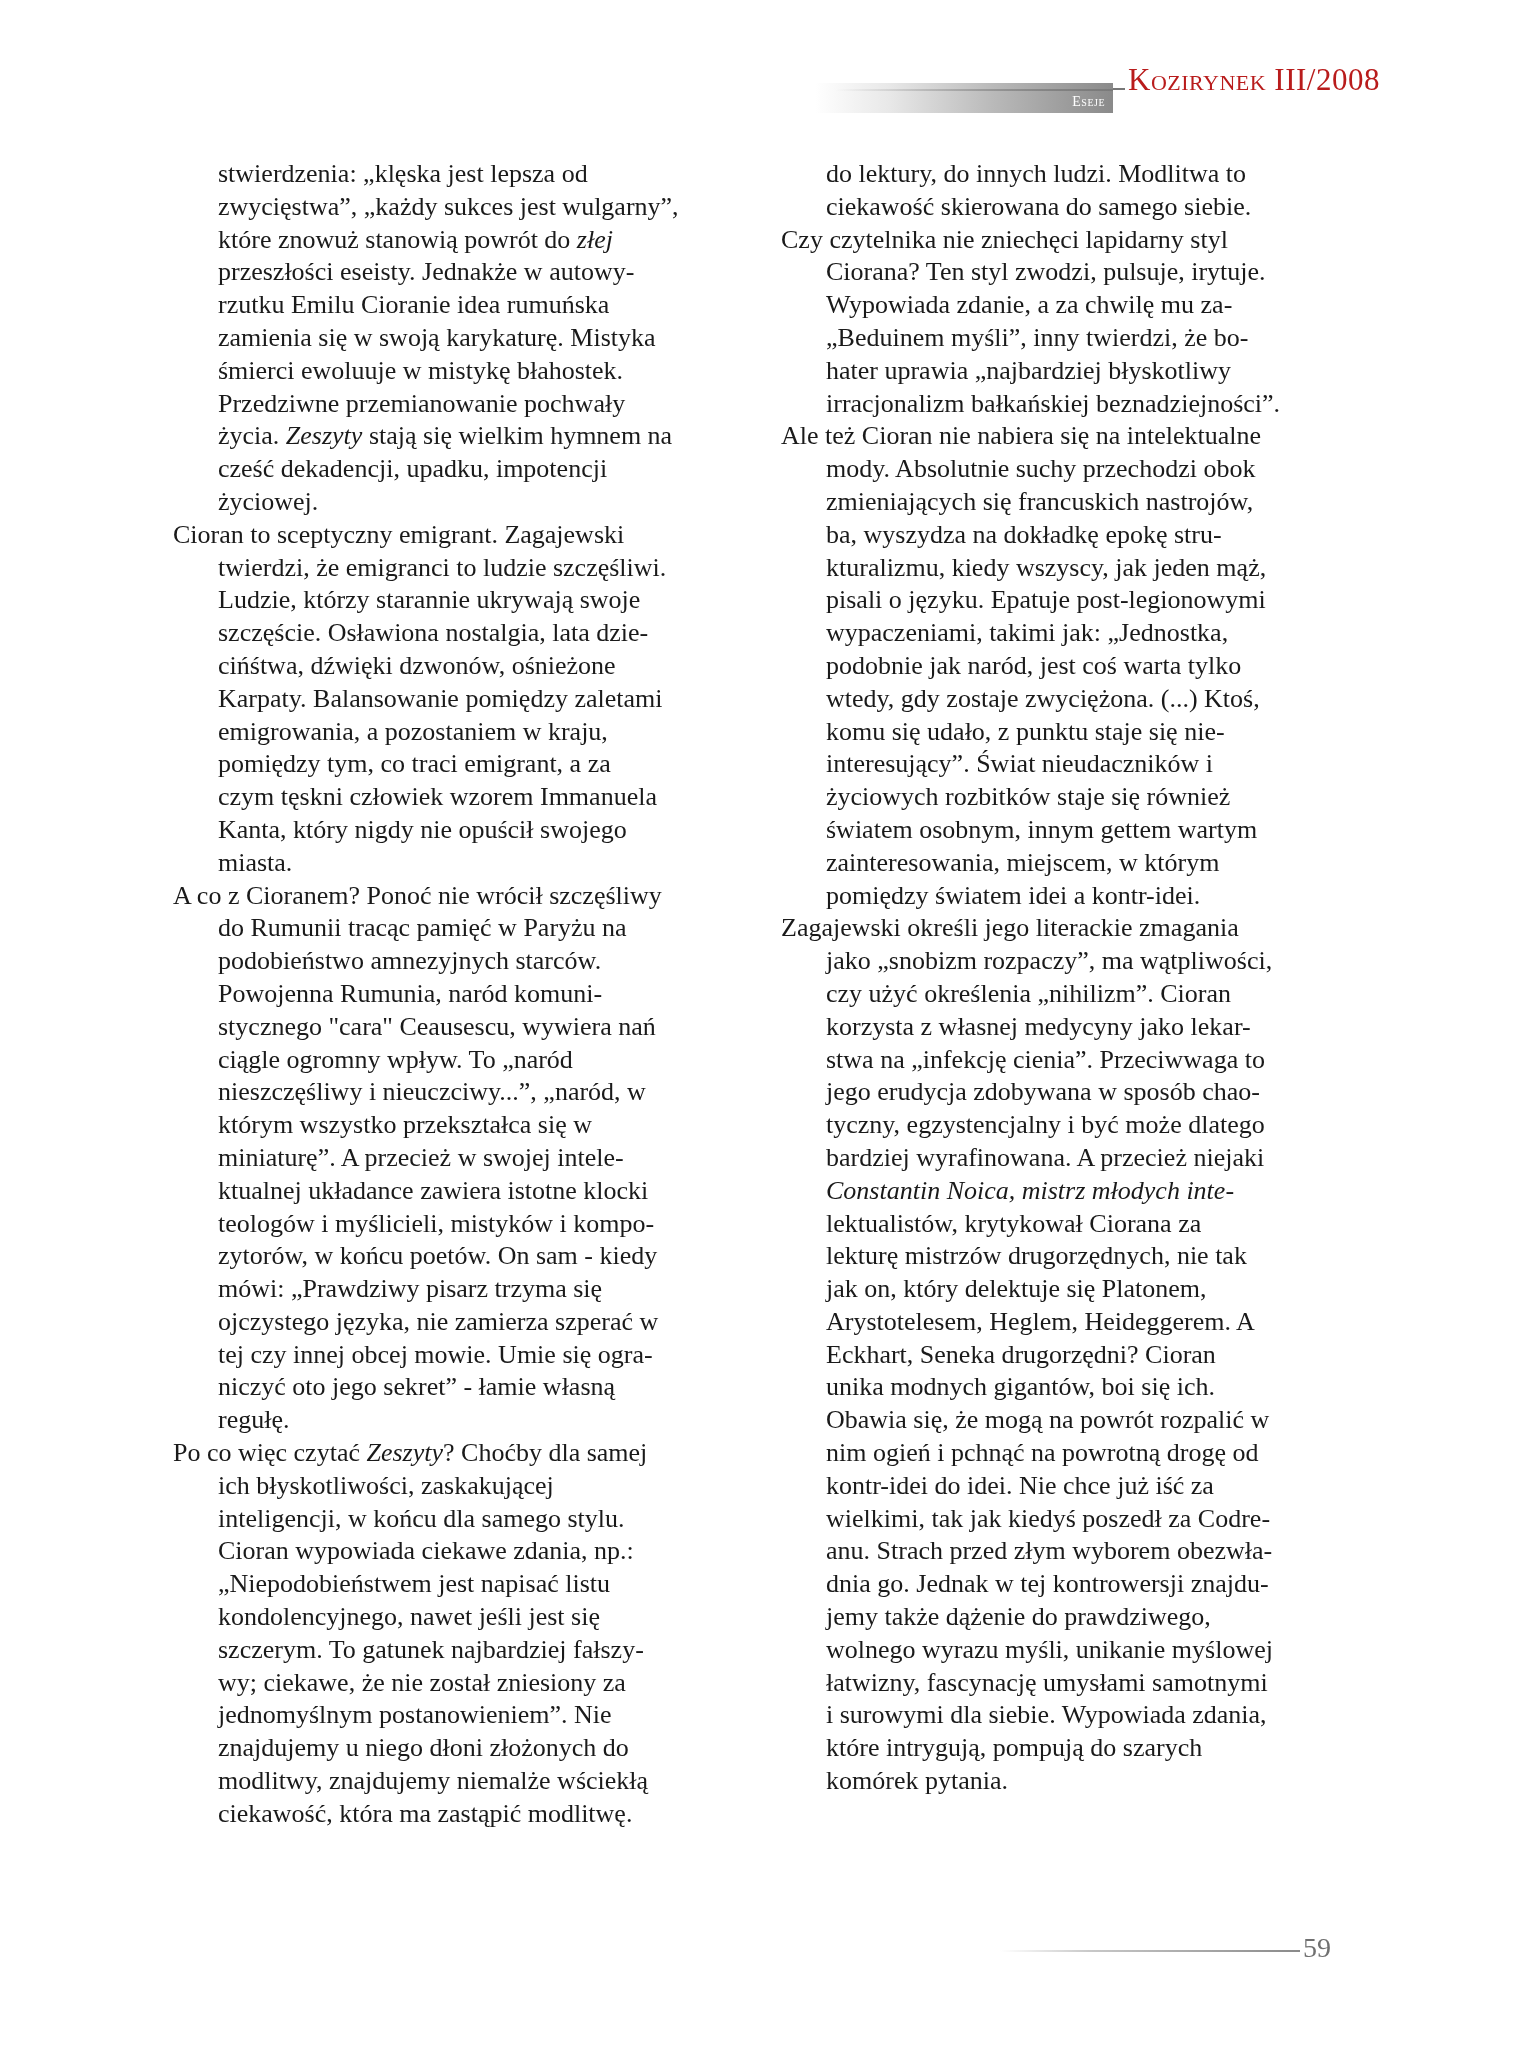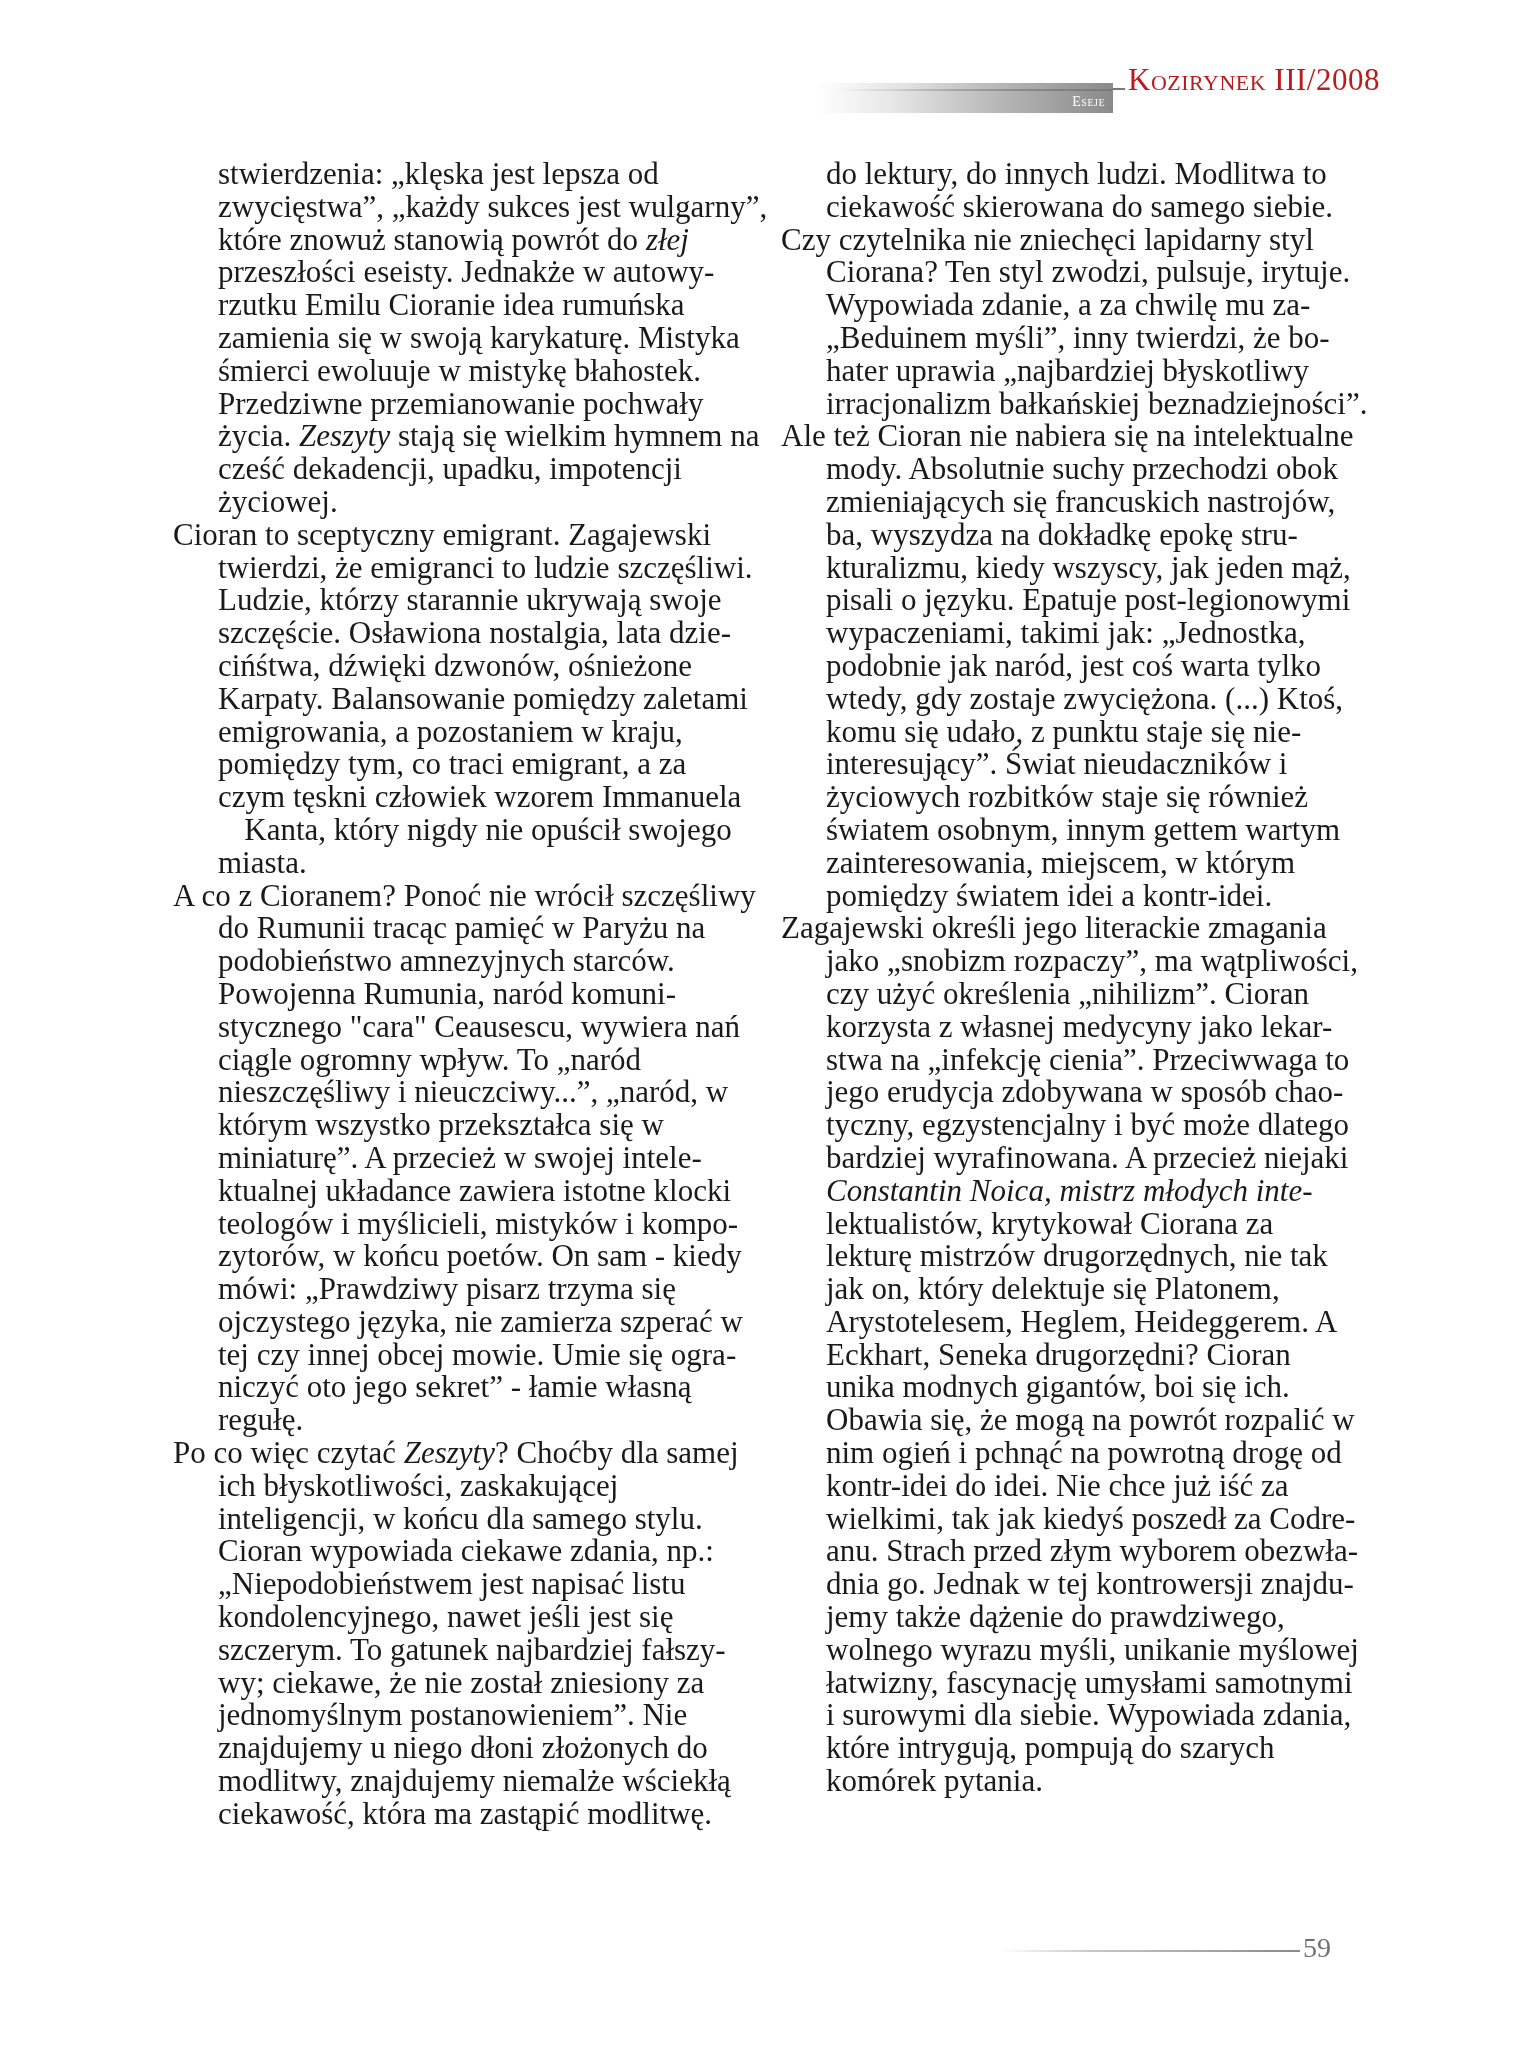--- a/index.html
+++ b/index.html
@@ -9,21 +9,21 @@
     .header-bar { position: absolute; left: 815px; top: 83px; width: 298px; height: 30px;
                   background: linear-gradient(to right, #ffffff 0%, #e8e8e8 25%, #b9b9b9 60%, #8a8a8a 100%); }
     .header-bar::before { content: ""; position: absolute; left: 20px; right: 0; top: 6px; height: 2px;
                   background: linear-gradient(to right, rgba(255,255,255,0), #7a7a7a); }
     .section-label { position: absolute; right: 8px; bottom: 3px; color: #ffffff; font-size: 14px;
                   letter-spacing: 0.5px; font-variant: small-caps; }
     .header-dash { position: absolute; left: 1113px; top: 88px; width: 12px; height: 2px; background: #777; }
     .magazine-title { position: absolute; left: 1128px; top: 62px; font-size: 31px; color: #b91c1c;
                   letter-spacing: 0.5px; font-variant: small-caps; white-space: nowrap; }
 
-    .column { position: absolute; top: 158px; width: 585px; font-size: 31px; line-height: 32.8px; }
+    .column { position: absolute; top: 158px; width: 585px; font-size: 26px; line-height: 32.8px; }
     .col-left { left: 173px; }
     .col-right { left: 781px; }
     .para { margin: 0; padding-left: 45px; text-indent: -45px; }
     .para.cont { padding-left: 45px; text-indent: 0; }
     .line { display: block; white-space: nowrap; }
     .col-left .para { }
     .italic { font-style: italic; }
 
     .footer-line { position: absolute; left: 1000px; top: 1950px; width: 300px; height: 2px;
                    background: linear-gradient(to right, rgba(255,255,255,0), #c8c8c8 30%, #8a8a8a 100%); }
@@ -55,21 +55,21 @@
     <div class="para">
       <span class="line">Cioran to sceptyczny emigrant. Zagajewski</span>
       <span class="line" style="text-indent: 0px;">twierdzi, że emigranci to ludzie szczęśliwi.</span>
       <span class="line" style="text-indent: 0px;">Ludzie, którzy starannie ukrywają swoje</span>
       <span class="line" style="text-indent: 0px;">szczęście. Osławiona nostalgia, lata dzie-</span>
       <span class="line" style="text-indent: 0px;">cińśtwa, dźwięki dzwonów, ośnieżone</span>
       <span class="line" style="text-indent: 0px;">Karpaty. Balansowanie pomiędzy zaletami</span>
       <span class="line" style="text-indent: 0px;">emigrowania, a pozostaniem w kraju,</span>
       <span class="line" style="text-indent: 0px;">pomiędzy tym, co traci emigrant, a za</span>
       <span class="line" style="text-indent: 0px;">czym tęskni człowiek wzorem Immanuela</span>
-      <span class="line" style="text-indent: 0px; text-align: center;">Kanta, który nigdy nie opuścił swojego</span>
+      <span class="line" style="text-indent: 0px;">Kanta, który nigdy nie opuścił swojego</span>
       <span class="line" style="text-indent: 0px;">miasta.</span>
     </div>
     <div class="para">
       <span class="line">A co z Cioranem? Ponoć nie wrócił szczęśliwy</span>
       <span class="line" style="text-indent: 0px;">do Rumunii tracąc pamięć w Paryżu na</span>
       <span class="line" style="text-indent: 0px;">podobieństwo amnezyjnych starców.</span>
       <span class="line" style="text-indent: 0px;">Powojenna Rumunia, naród komuni-</span>
       <span class="line" style="text-indent: 0px;">stycznego "cara" Ceausescu, wywiera nań</span>
       <span class="line" style="text-indent: 0px;">ciągle ogromny wpływ. To „naród</span>
       <span class="line" style="text-indent: 0px;">nieszczęśliwy i nieuczciwy...”, „naród, w</span>

